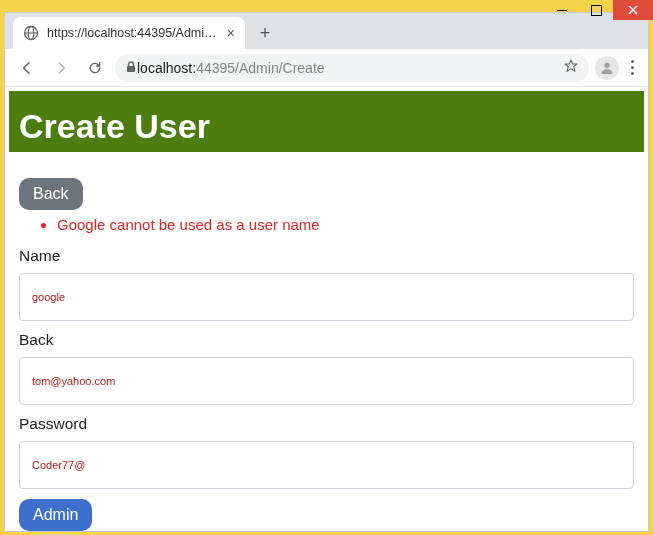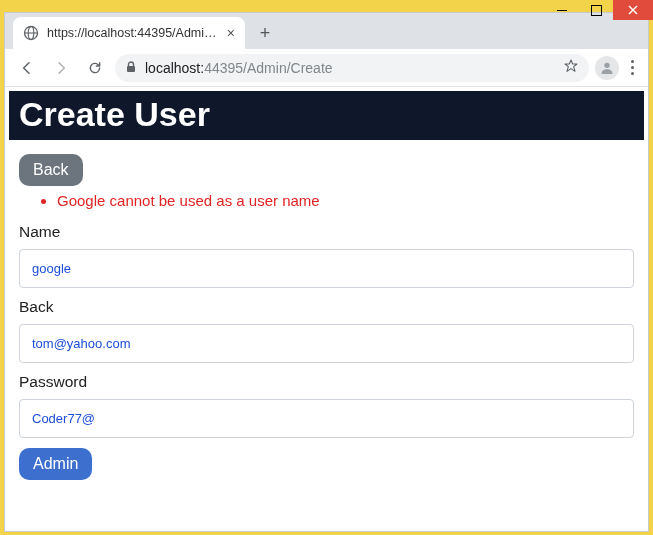--- a/index.html
+++ b/index.html
@@ -86,47 +86,46 @@
   .nav-ico svg { width:16px; height:16px; }
   .omnibox {
     flex:1;
     height:28px;
     background:#f1f3f4;
     border-radius:14px;
     display:flex; align-items:center;
     padding:0 10px;
     font-size:14px;
     color:#202124;
-    gap:8px;
   }
   .omnibox .lock svg { width:12px; height:12px; }
   .omnibox .url { flex:1; white-space:nowrap; overflow:hidden; }
   .omnibox .url b { color:#202124; font-weight:400; }
   .omnibox .url span.dim { color:#80868b; }
   .omnibox .star svg { width:16px; height:16px; }
   .avatar {
     width:24px; height:24px; background:#e4e6e8; border-radius:50%;
     display:flex; align-items:center; justify-content:center;
   }
   .avatar svg { width:16px; height:16px; fill:#9aa0a6; }
   .menu-dots { display:flex; flex-direction:column; gap:3px; padding:6px; }
   .menu-dots span { width:3px; height:3px; background:#5f6368; border-radius:50%; }
 
   .viewport {
     flex:1;
     overflow:auto;
     background:#fff;
   }
   .page-header {
-    background:#0f172a;
+    background:#4d7c0f;
     color:#fff;
     font-size:34px;
     font-weight:600;
-    padding: 4px 10px 6px 10px;
-    margin: 4px 4px 4px 4px;
+    padding: 16px 10px 6px 10px;
+    margin: 4px 4px 16px 4px;
   }
   .content {
     padding: 10px 14px;
   }
   .btn {
     display:inline-block;
     border:none;
     border-radius:10px;
     font-size:16px;
     padding:7px 14px;
@@ -138,26 +137,26 @@
   .err-list {
     margin: 6px 0 14px 38px;
     color:#e02424;
     font-size:15px;
   }
   .err-list li { margin-bottom:2px; }
   .form-group { margin-bottom:10px; }
   .form-label { display:block; font-size:15.5px; color:#222; margin-bottom:8px; }
   .form-control {
     width:100%;
-    height:39px;
+    height:48px;
     border:1px solid #ced4da;
     border-radius:4px;
     padding:0 12px;
-    font-size:13px;
-    color:#1d4ed8;
+    font-size:11px;
+    color:#b91c1c;
     background:#fff;
   }
 </style>
 </head>
 <body>
 
 <div class="titlebar"></div>
 
 <div class="window-controls">
   <div class="wc-btn min"></div>

